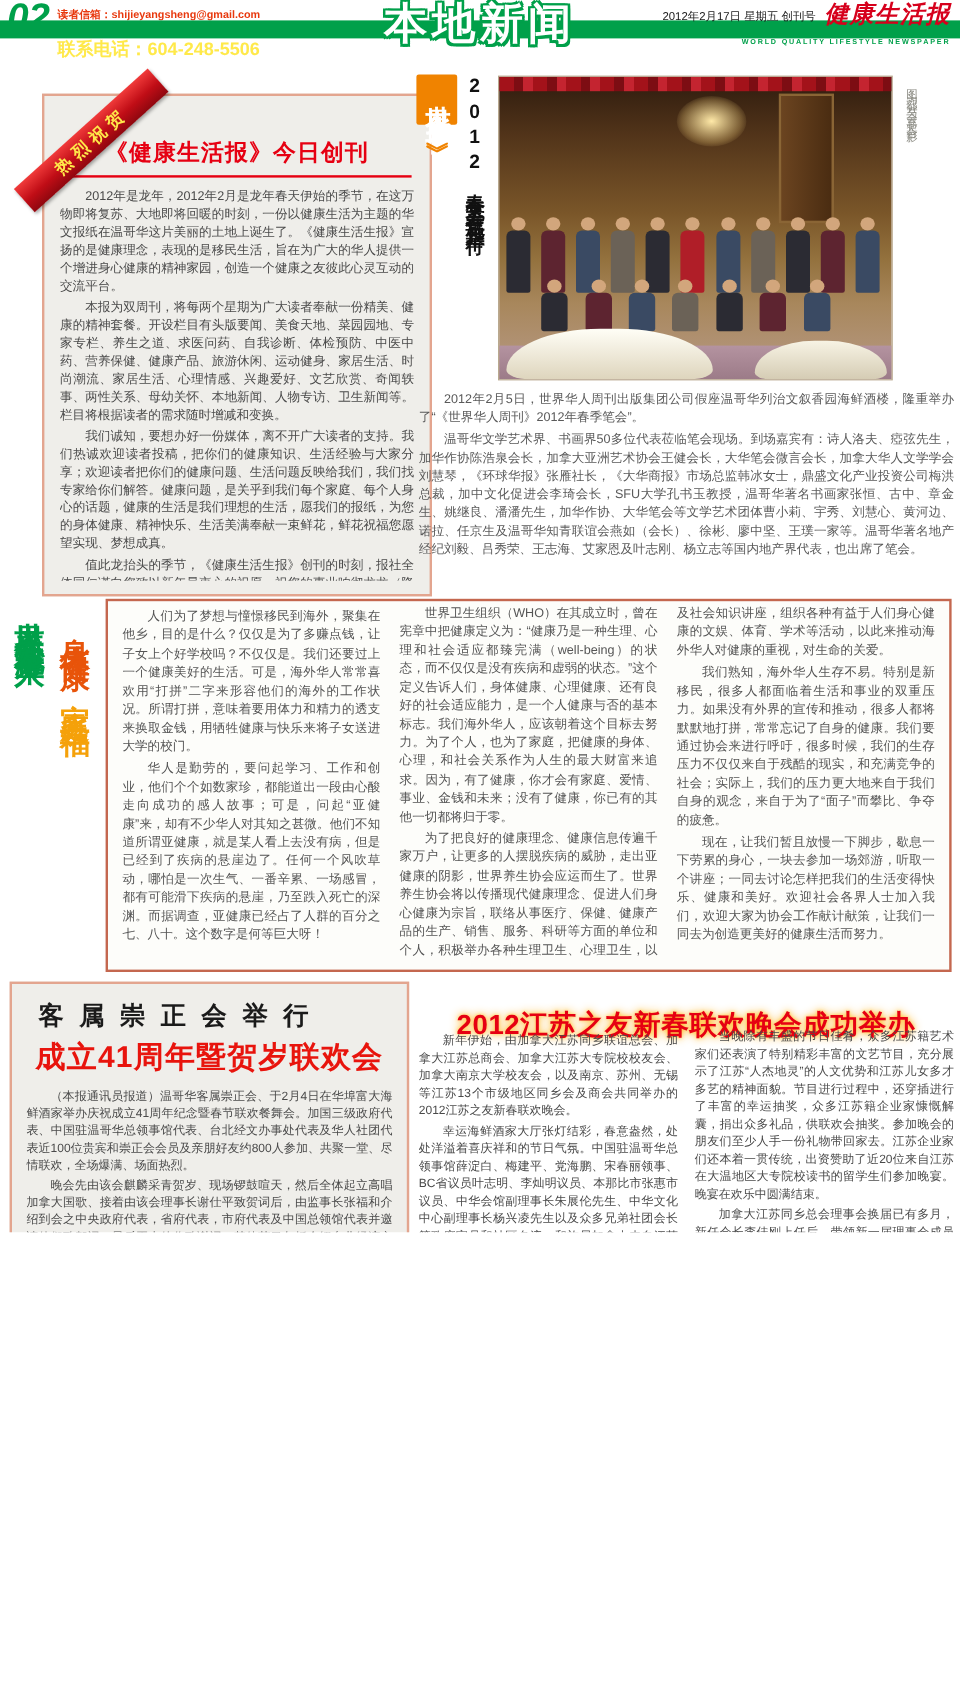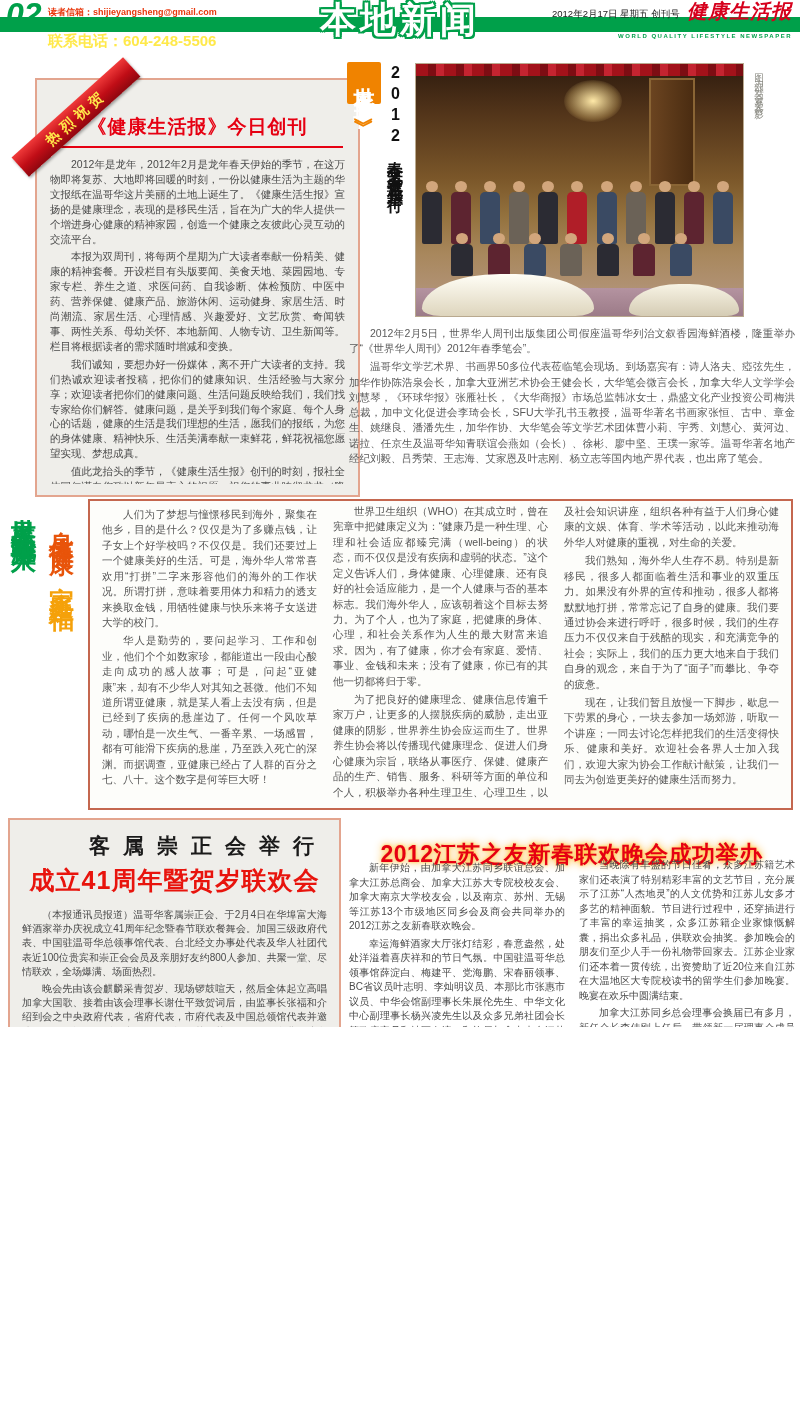--- a/index.html
+++ b/index.html
@@ -77,21 +77,21 @@
     letter-spacing:6px;height:300px;}
   .vtitle-orange .t1{color:#e8540a;}
   .vtitle-orange .t2{color:#f5a10a;}
   .wellness-box{position:absolute;left:88px;top:499px;width:705px;height:311px;box-sizing:border-box;
     border:2px solid #c4674f;background:#fdfdfa;padding:3px 12px;
     column-count:3;column-gap:16px;font-size:10.5px;line-height:1.47;color:#555;overflow:hidden;}
 
   
   .hakka-box{position:absolute;left:8px;top:818px;width:333px;height:588px;box-sizing:border-box;
     background:#efeeea;border:2px solid #e3a58f;padding:10px 12px;overflow:hidden;}
-  .hakka-title1{text-align:right;font-size:21px;font-weight:bold;color:#1a1a1a;letter-spacing:13px;margin:2px 0 4px 10px;}
+  .hakka-title1{text-align:left;font-size:21px;font-weight:bold;color:#1a1a1a;letter-spacing:13px;margin:2px 0 4px 10px;}
   .hakka-title2{text-align:center;font-size:25px;font-weight:bold;color:#e8140d;letter-spacing:1px;margin:0 0 8px 0;}
   .hakka-body{font-size:10px;line-height:1.42;color:#4a4a4a;height:238px;overflow:hidden;}
   .hakka-caption{text-align:center;font-size:10px;margin:4px 20px 6px 0;}
   .photo2-frame{width:100%;height:240px;box-sizing:border-box;border:5px solid #e0dacd;box-shadow:0 0 0 1px #c2b49e;
     position:relative;overflow:hidden;background:#6e5a49;}
   .p2-ceiling{position:absolute;top:0;left:0;right:0;height:74px;background:linear-gradient(#f2ecdf,#d8c6a4);
     background-image:radial-gradient(circle,#ffffff 1.3px,rgba(255,255,255,0) 2.6px);background-size:24px 12px;}
   .lantern{position:absolute;width:16px;height:14px;border-radius:50%;
     background:radial-gradient(circle at 35% 35%,#ff5a4a,#c01020 70%);z-index:3;}
   .lantern::after{content:"";position:absolute;left:50%;top:100%;width:2px;height:6px;background:#ffd24a;transform:translateX(-50%);}

